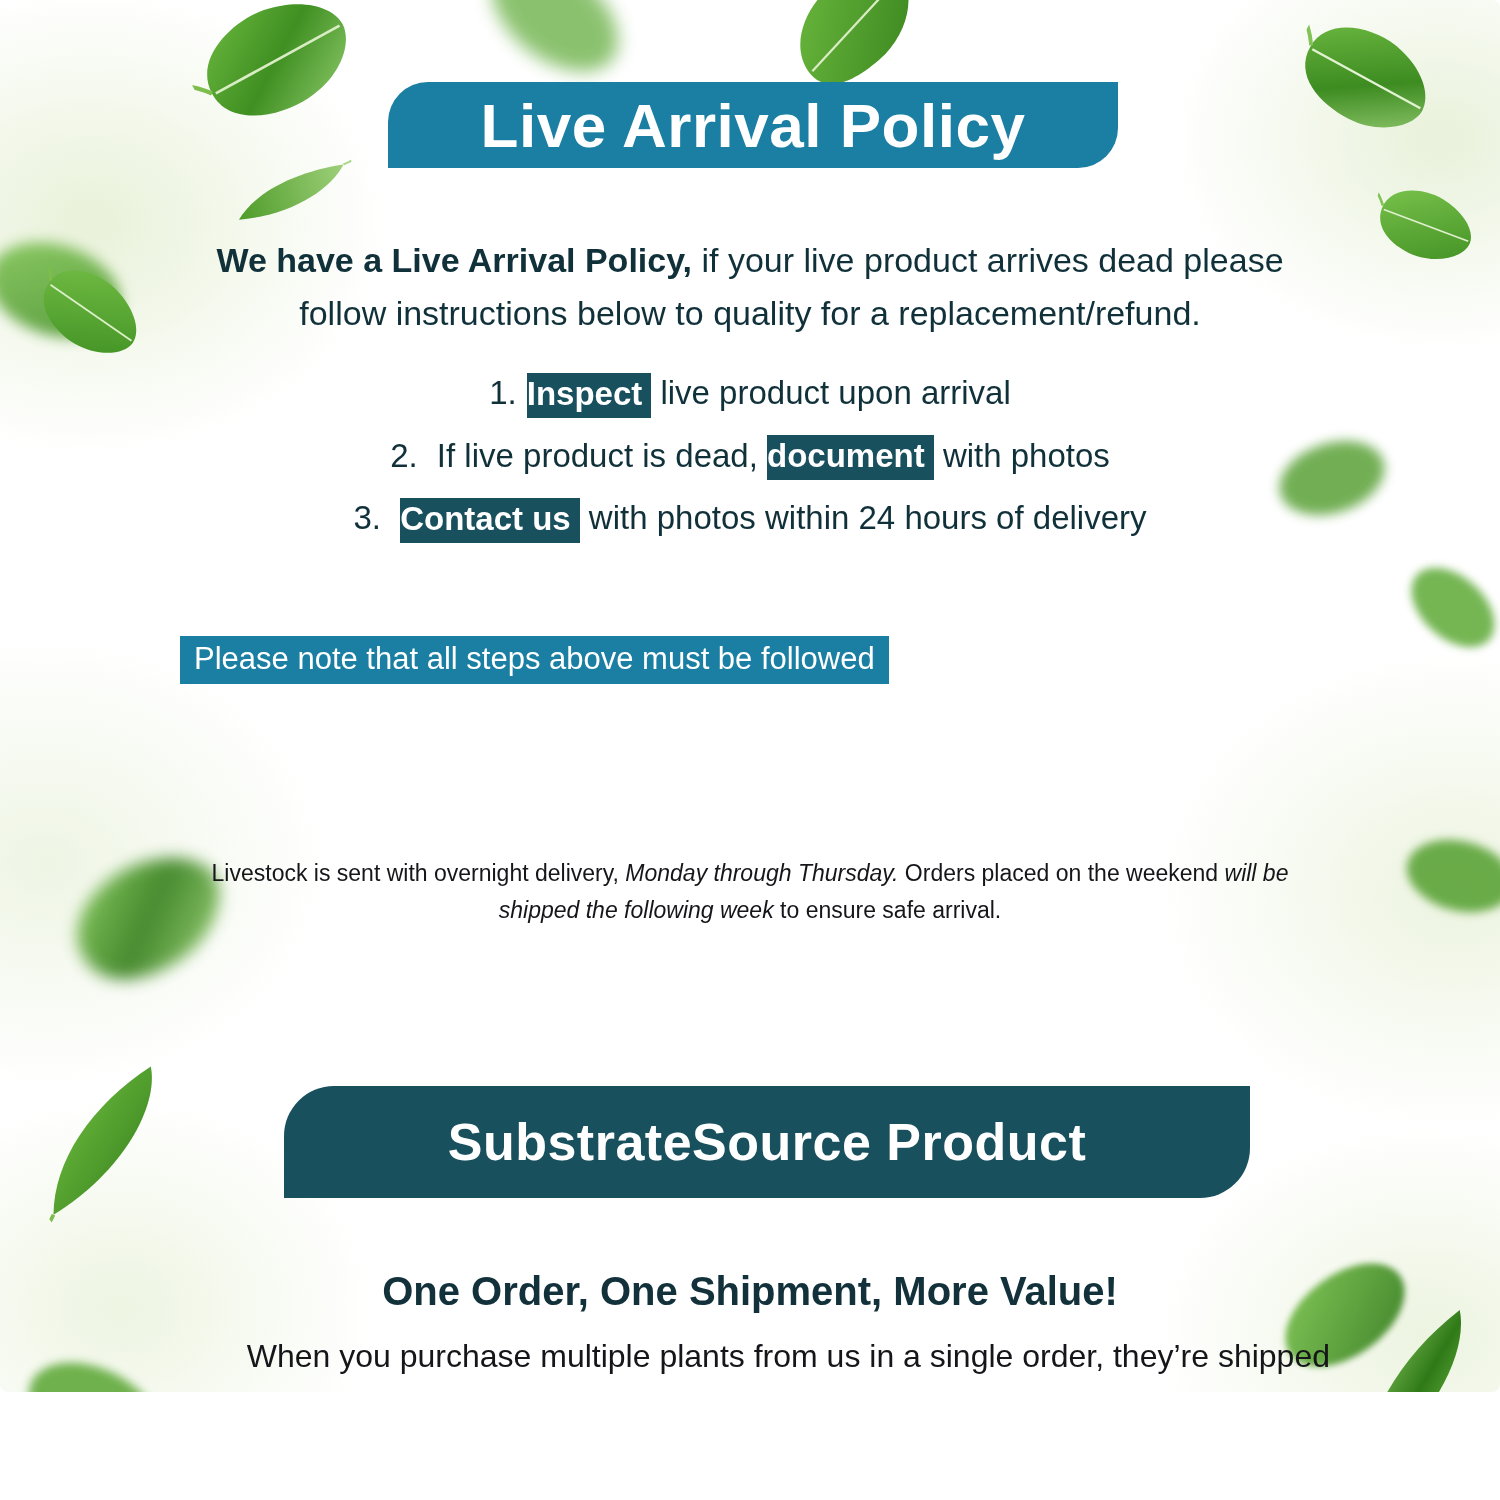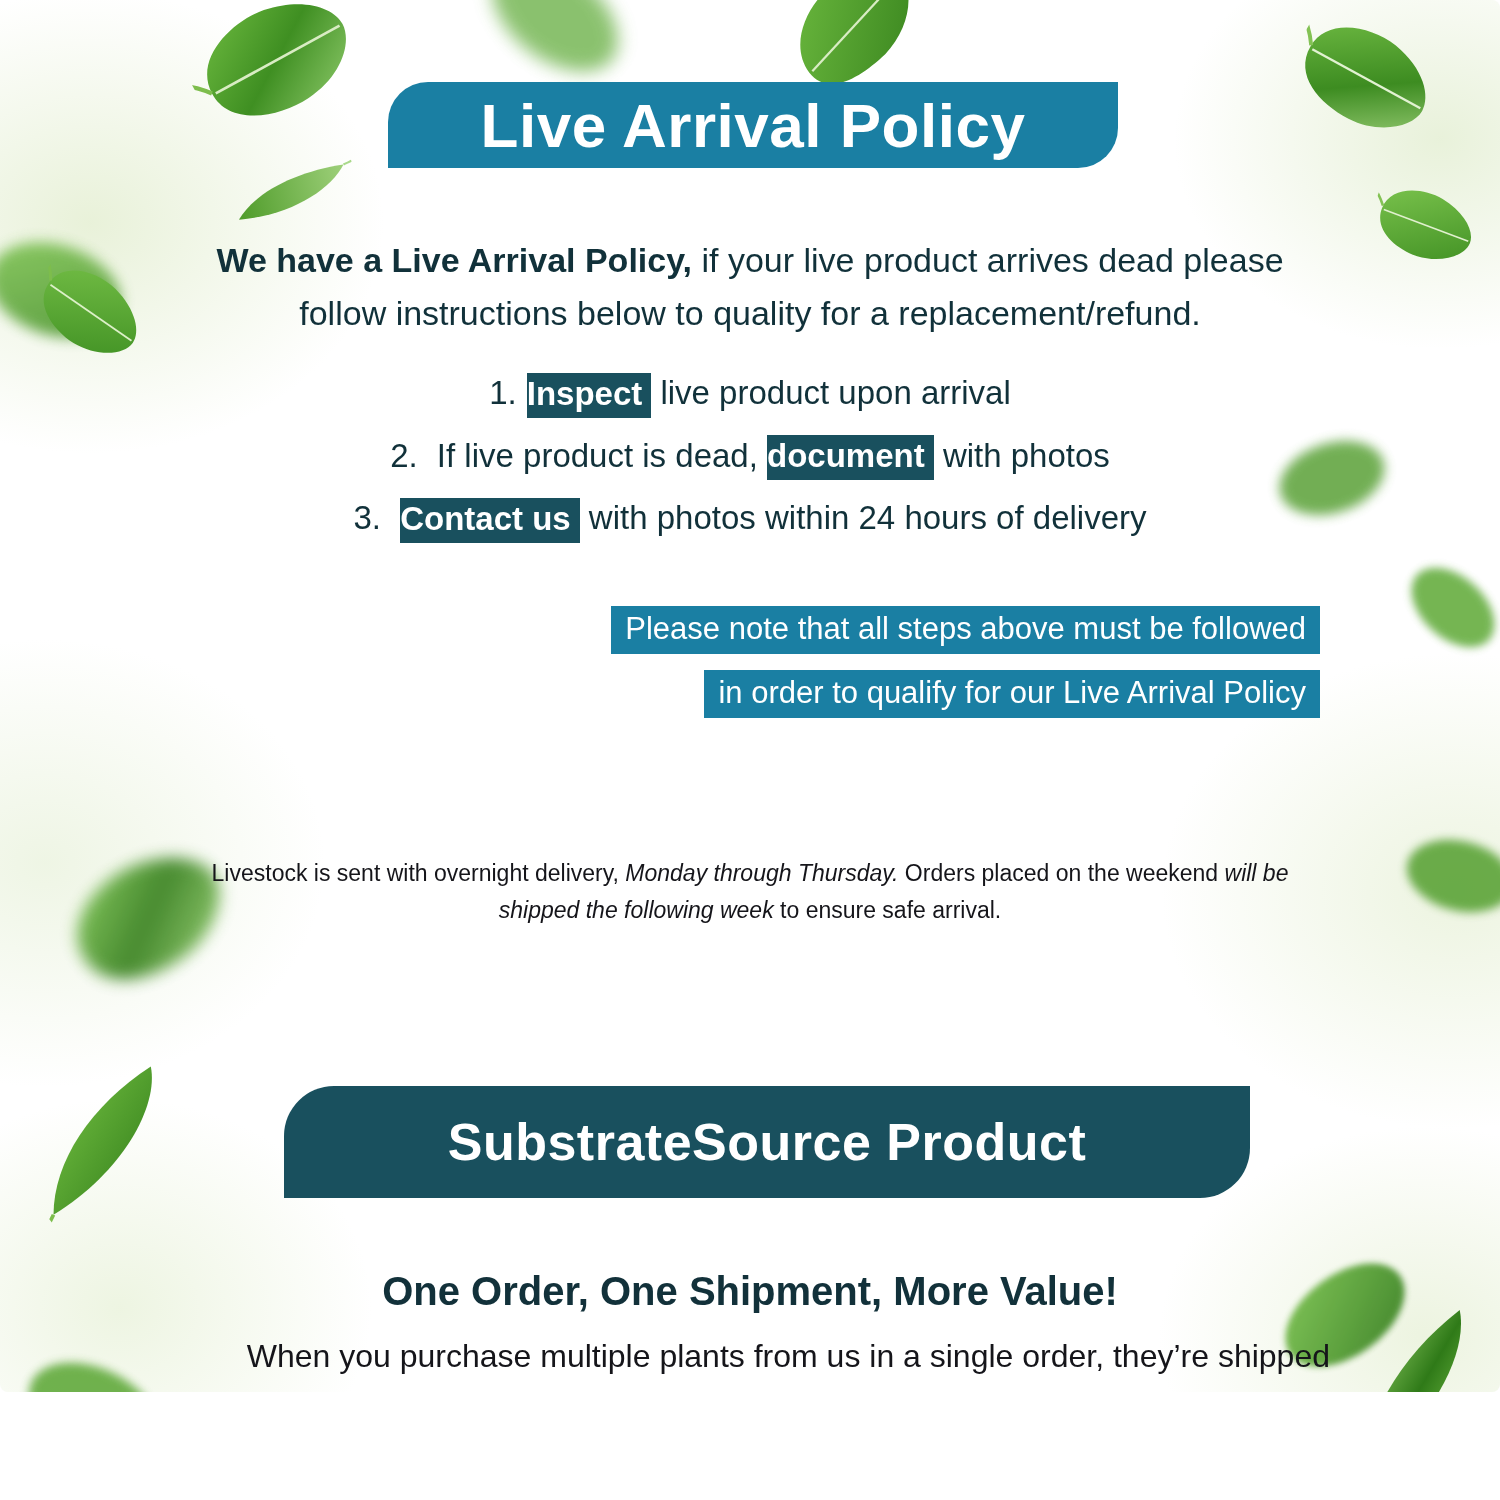--- a/index.html
+++ b/index.html
@@ -70,22 +70,22 @@
   .num{margin-right:10px;}
   .hl{
     background:#19505e;color:#ffffff;font-weight:700;
     padding:3px 9px 5px 0;
     display:inline-block;line-height:1.12;
     vertical-align:middle;
   }
 
   
   #note{
-    position:absolute;left:180px;top:606px;width:1140px;
-    text-align:right;
+    position:absolute;left:180px;top:636px;width:1140px;
+    text-align:left;
     font-size:31px;line-height:1.0;
     color:#ffffff;
   }
   #note .noteline{
     background:#1a7fa3;
     display:inline-block;
     padding:7px 14px 10px 14px;
     margin-bottom:16px;
     white-space:nowrap;
   }
@@ -323,21 +323,20 @@
   </p>
 
   <div id="steps">
     <span class="step"><span class="num">1.</span><span></span><span class="hl">Inspect</span><span> live product upon arrival</span></span>
     <span class="step"><span class="num">2.</span><span> If live product is dead, </span><span class="hl">document</span><span> with photos</span></span>
     <span class="step"><span class="num">3.</span><span> </span><span class="hl">Contact us</span><span> with photos within 24 hours of delivery</span></span>
   </div>
 
   <div id="note">
     <div><span class="noteline">Please note that all steps above must be followed</span></div>
-    <div><span class="noteline">in order to qualify for our Live Arrival Policy</span></div>
   </div>
 
   <p id="livestock">
     <span>Livestock is sent with overnight delivery, </span><span class="i">Monday through Thursday.</span><span> Orders placed on the weekend </span><span class="i">will be shipped the following week</span><span> to ensure safe arrival.</span>
   </p>
 
   <div class="banner" id="product-banner">
     <span>SubstrateSource Product</span>
   </div>
 

